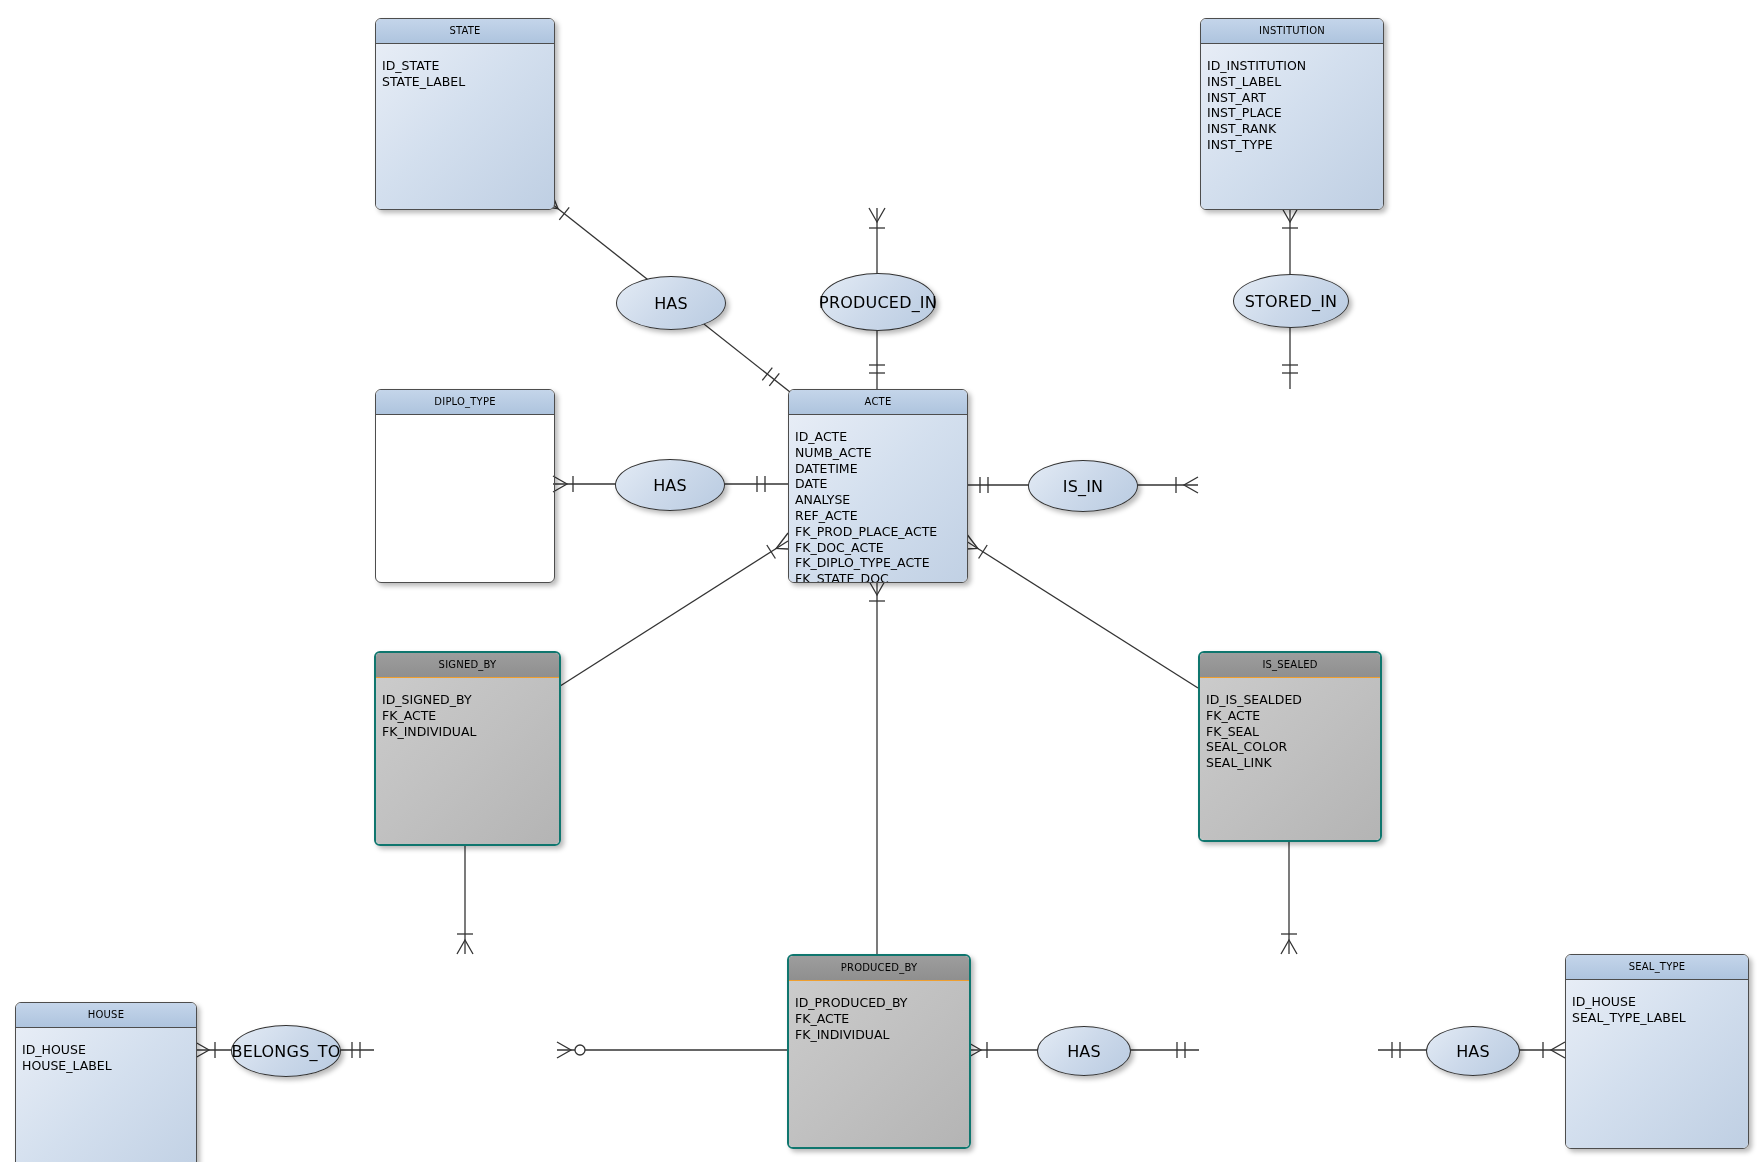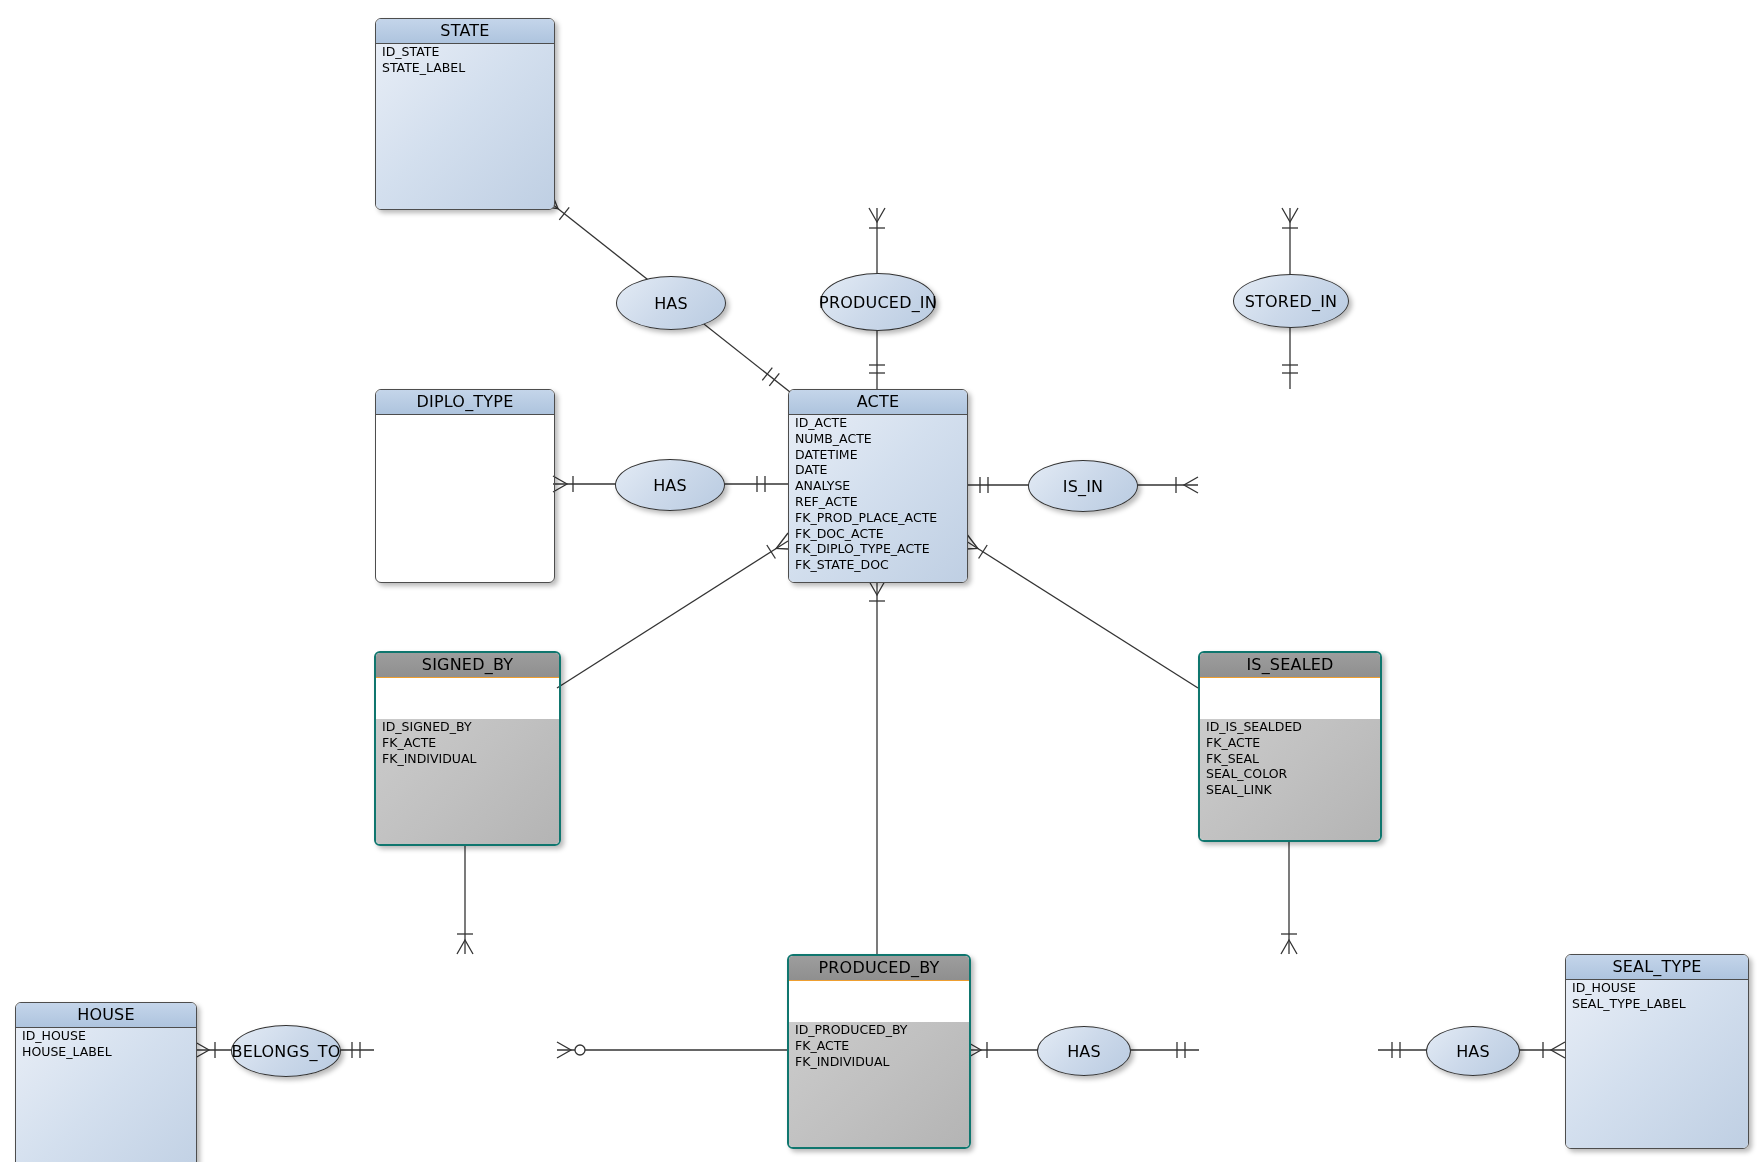--- a/index.html
+++ b/index.html
@@ -10,29 +10,29 @@
   svg.wires{position:absolute;left:0;top:0;width:1758px;height:1162px;}
   svg.wires line, svg.wires path{stroke:#333;stroke-width:1.3;fill:none;}
   svg.wires circle{stroke:#333;stroke-width:1.3;fill:#fff;}
 
   .entity{
     position:absolute;border:1px solid #4d4d4d;border-radius:6px;
     box-shadow:3px 3px 5px rgba(0,0,0,0.28);
     display:flex;flex-direction:column;overflow:hidden;
   }
   .entity .etitle{
-    height:24px;line-height:24px;text-align:center;font-size:16px;
+    height:24px;line-height:24px;text-align:center;font-size:10px;
     border-bottom:1px solid #4d4d4d;flex:0 0 auto;letter-spacing:0.2px;
   }
-  .entity .efields{flex:1 1 auto;padding:0 6px;font-size:12.5px;line-height:15.8px;white-space:nowrap;}
+  .entity .efields{flex:1 1 auto;padding:14px 6px;font-size:12.5px;line-height:15.8px;white-space:nowrap;}
   .entity.blue .etitle{background:linear-gradient(180deg,#c4d5ea 0%,#aec4de 100%);}
   .entity.blue .efields{background:linear-gradient(135deg,#e7edf6 0%,#d3dfee 45%,#bfcfe3 100%);}
   .entity.gray{border:2px solid #0f766e;}
   .entity.gray .etitle{background:linear-gradient(180deg,#9d9d9d 0%,#8f8f8f 100%);border-bottom:1px solid #ef9f2f;}
-  .entity.gray .efields{background:linear-gradient(135deg,#cbcbcb 0%,#c0c0c0 50%,#b4b4b4 100%);margin-top:41px;}
+  .entity.gray .efields{background:linear-gradient(135deg,#cbcbcb 0%,#c0c0c0 50%,#b4b4b4 100%);}
 
   .rel{
     position:absolute;border:1.4px solid #333;border-radius:50%;
     background:linear-gradient(135deg,#e3ebf5 0%,#ccd9ea 50%,#b9cbe1 100%);
     box-shadow:3px 3px 5px rgba(0,0,0,0.28);
     display:flex;align-items:center;justify-content:center;
     font-size:16px;letter-spacing:0.2px;
   }
 </style>
 </head>
@@ -145,20 +145,31 @@
 
   <div class="entity blue" style="left:375px;top:18px;width:178px;height:190px">
     <div class="etitle">STATE</div>
     <div class="efields">
         <div>ID_STATE</div>
         <div>STATE_LABEL</div>
       </div>
   </div>
 
 
+  <div class="entity blue" style="left:1200px;top:18px;width:182px;height:190px">
+    <div class="etitle">INSTITUTION</div>
+    <div class="efields">
+        <div>ID_INSTITUTION</div>
+        <div>INST_LABEL</div>
+        <div>INST_ART</div>
+        <div>INST_PLACE</div>
+        <div>INST_RANK</div>
+        <div>INST_TYPE</div>
+      </div>
+  </div>
 
   <div class="entity blue" style="left:375px;top:389px;width:178px;height:192px">
     <div class="etitle">DIPLO_TYPE</div>
   </div>
 
   <div class="entity blue" style="left:788px;top:389px;width:178px;height:192px">
     <div class="etitle">ACTE</div>
     <div class="efields">
         <div>ID_ACTE</div>
         <div>NUMB_ACTE</div>

